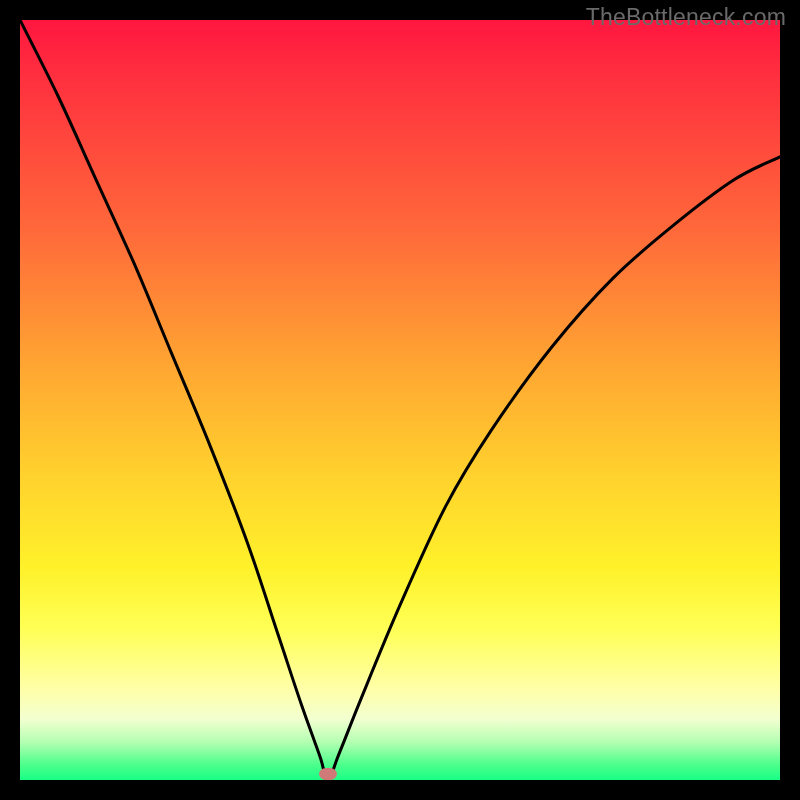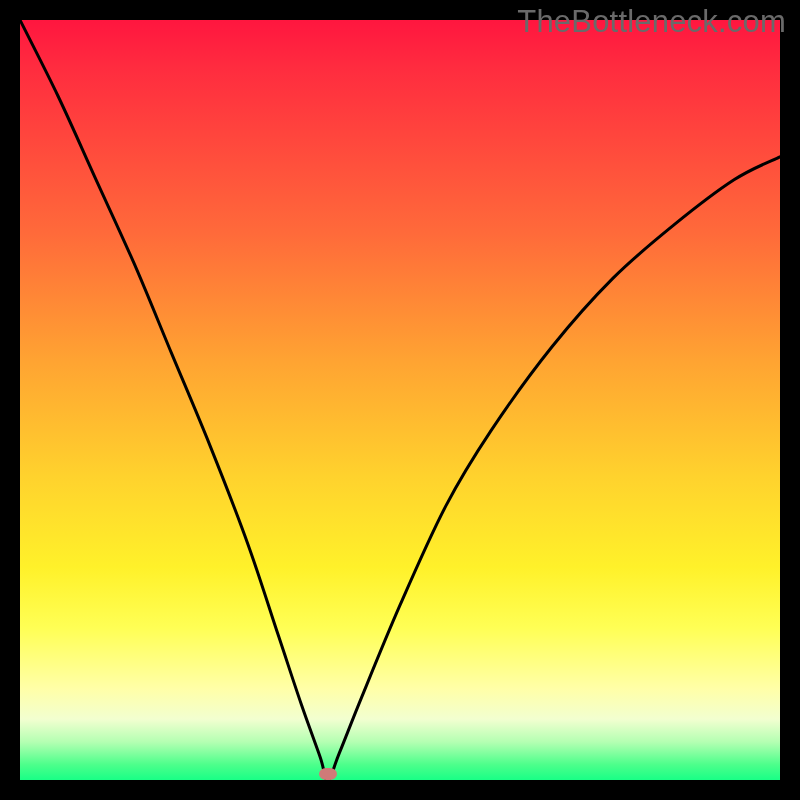--- a/index.html
+++ b/index.html
@@ -15,21 +15,21 @@
     position: relative;
     width: 800px;
     height: 800px;
     background: #000;
   }
   .watermark {
     position: absolute;
     top: 4px;
     right: 14px;
     color: #6a6a6a;
-    font-size: 31px;
+    font-size: 23px;
     font-weight: 400;
     letter-spacing: 0.2px;
     z-index: 20;
   }
   .plot-area {
     position: absolute;
     left: 20px;
     top: 20px;
     width: 760px;
     height: 760px;

